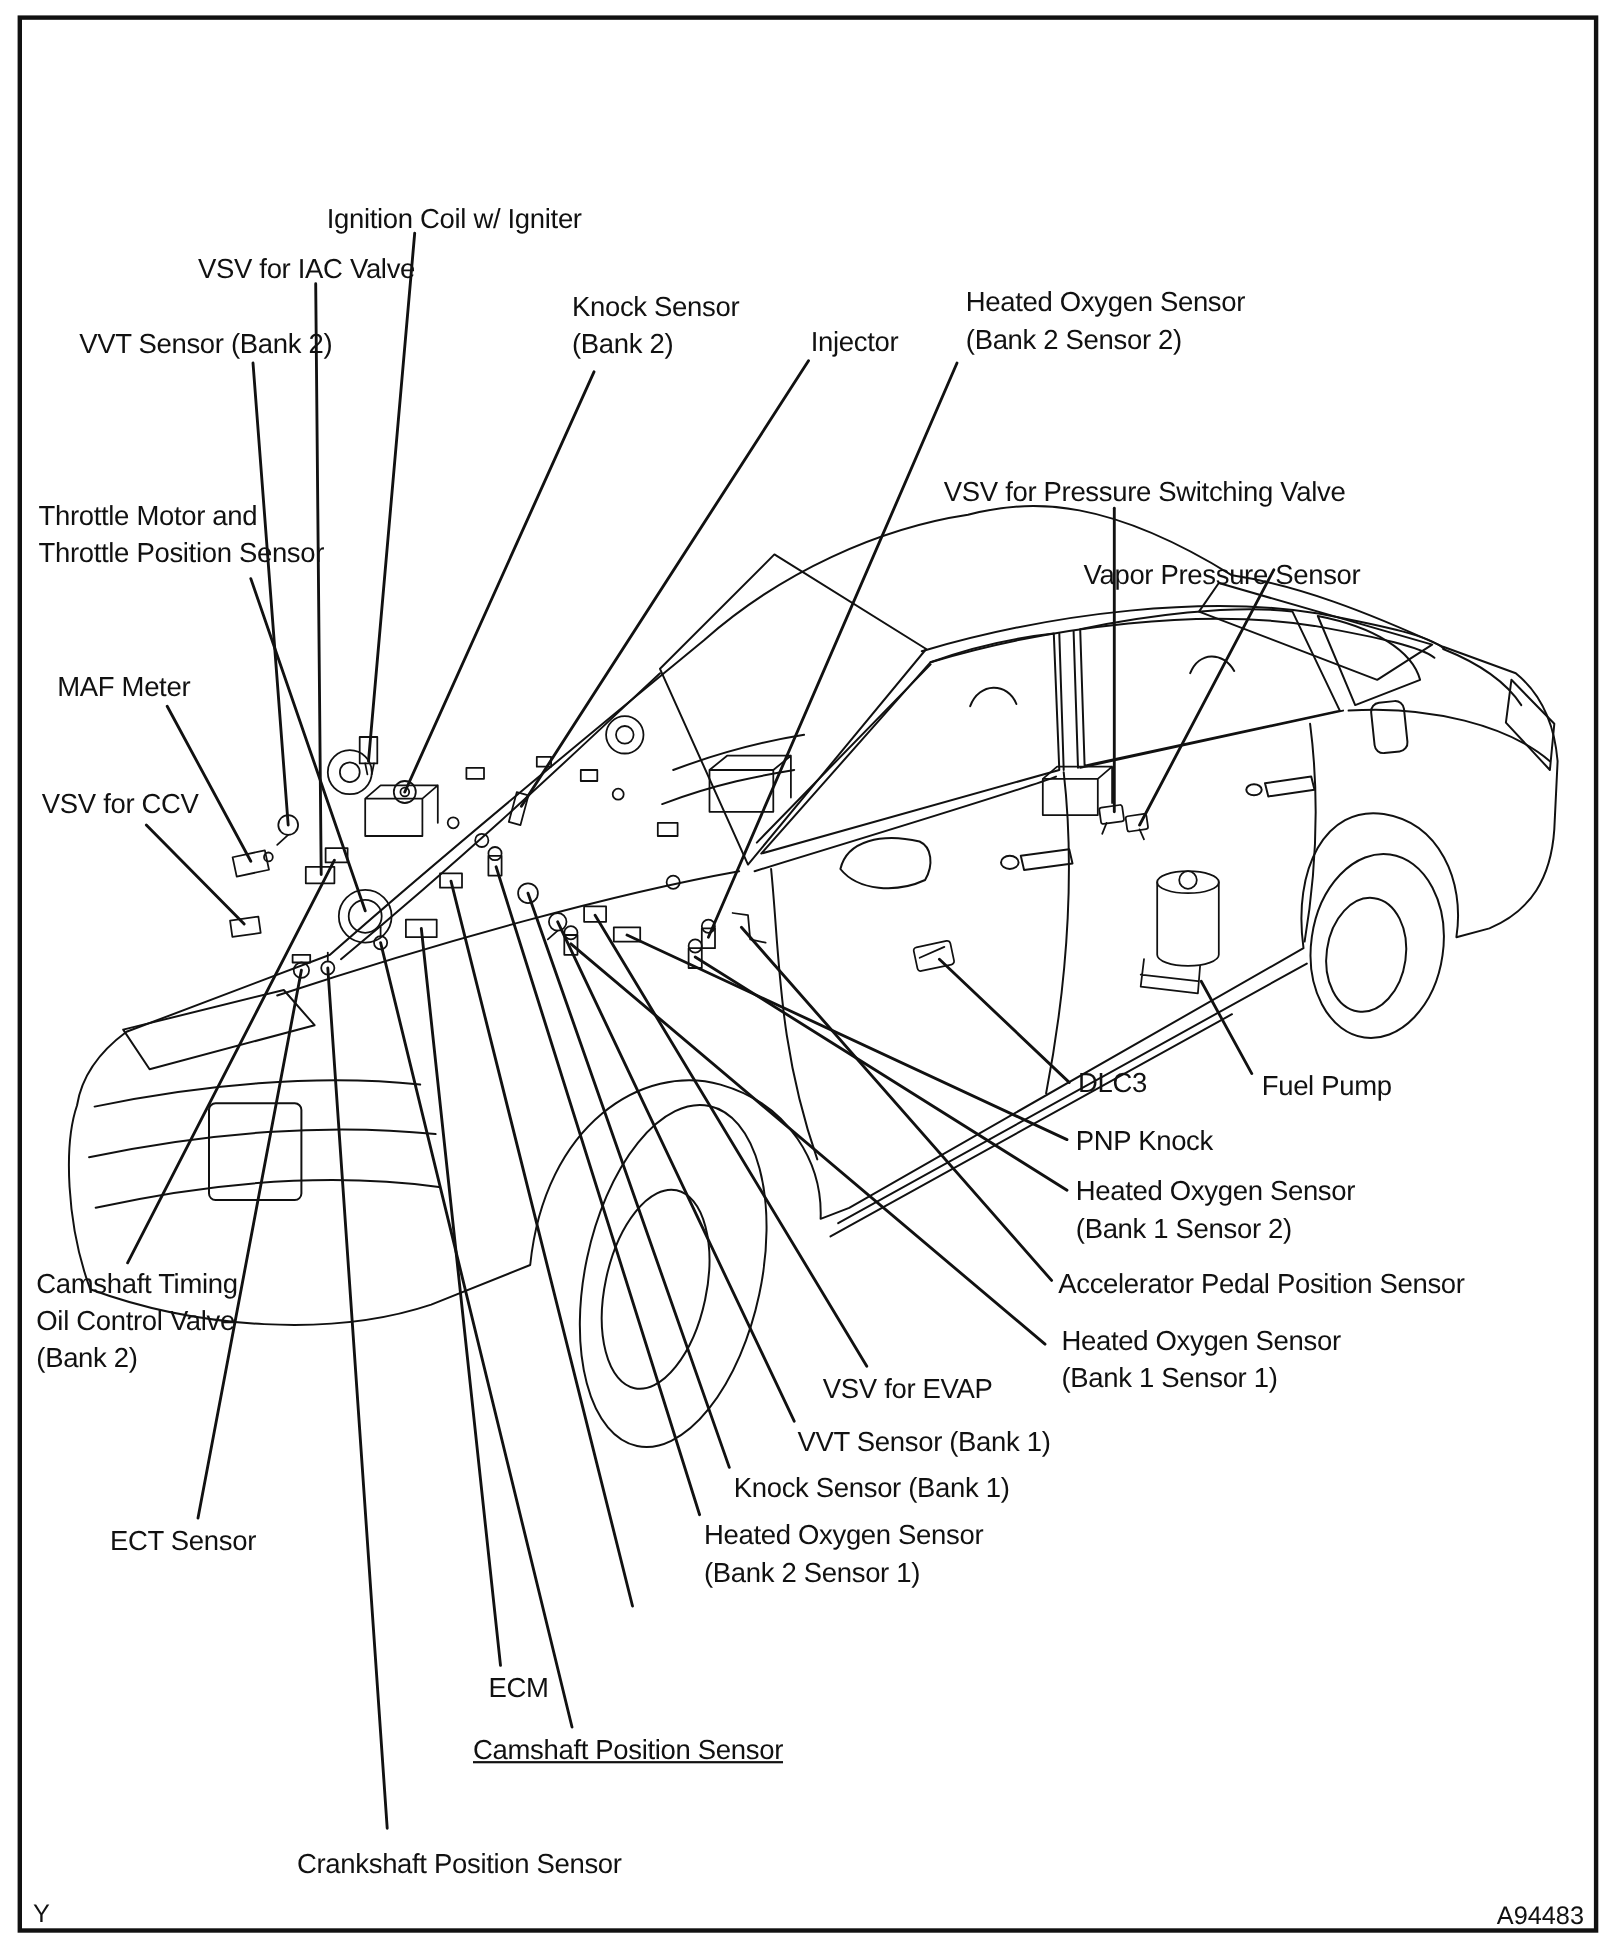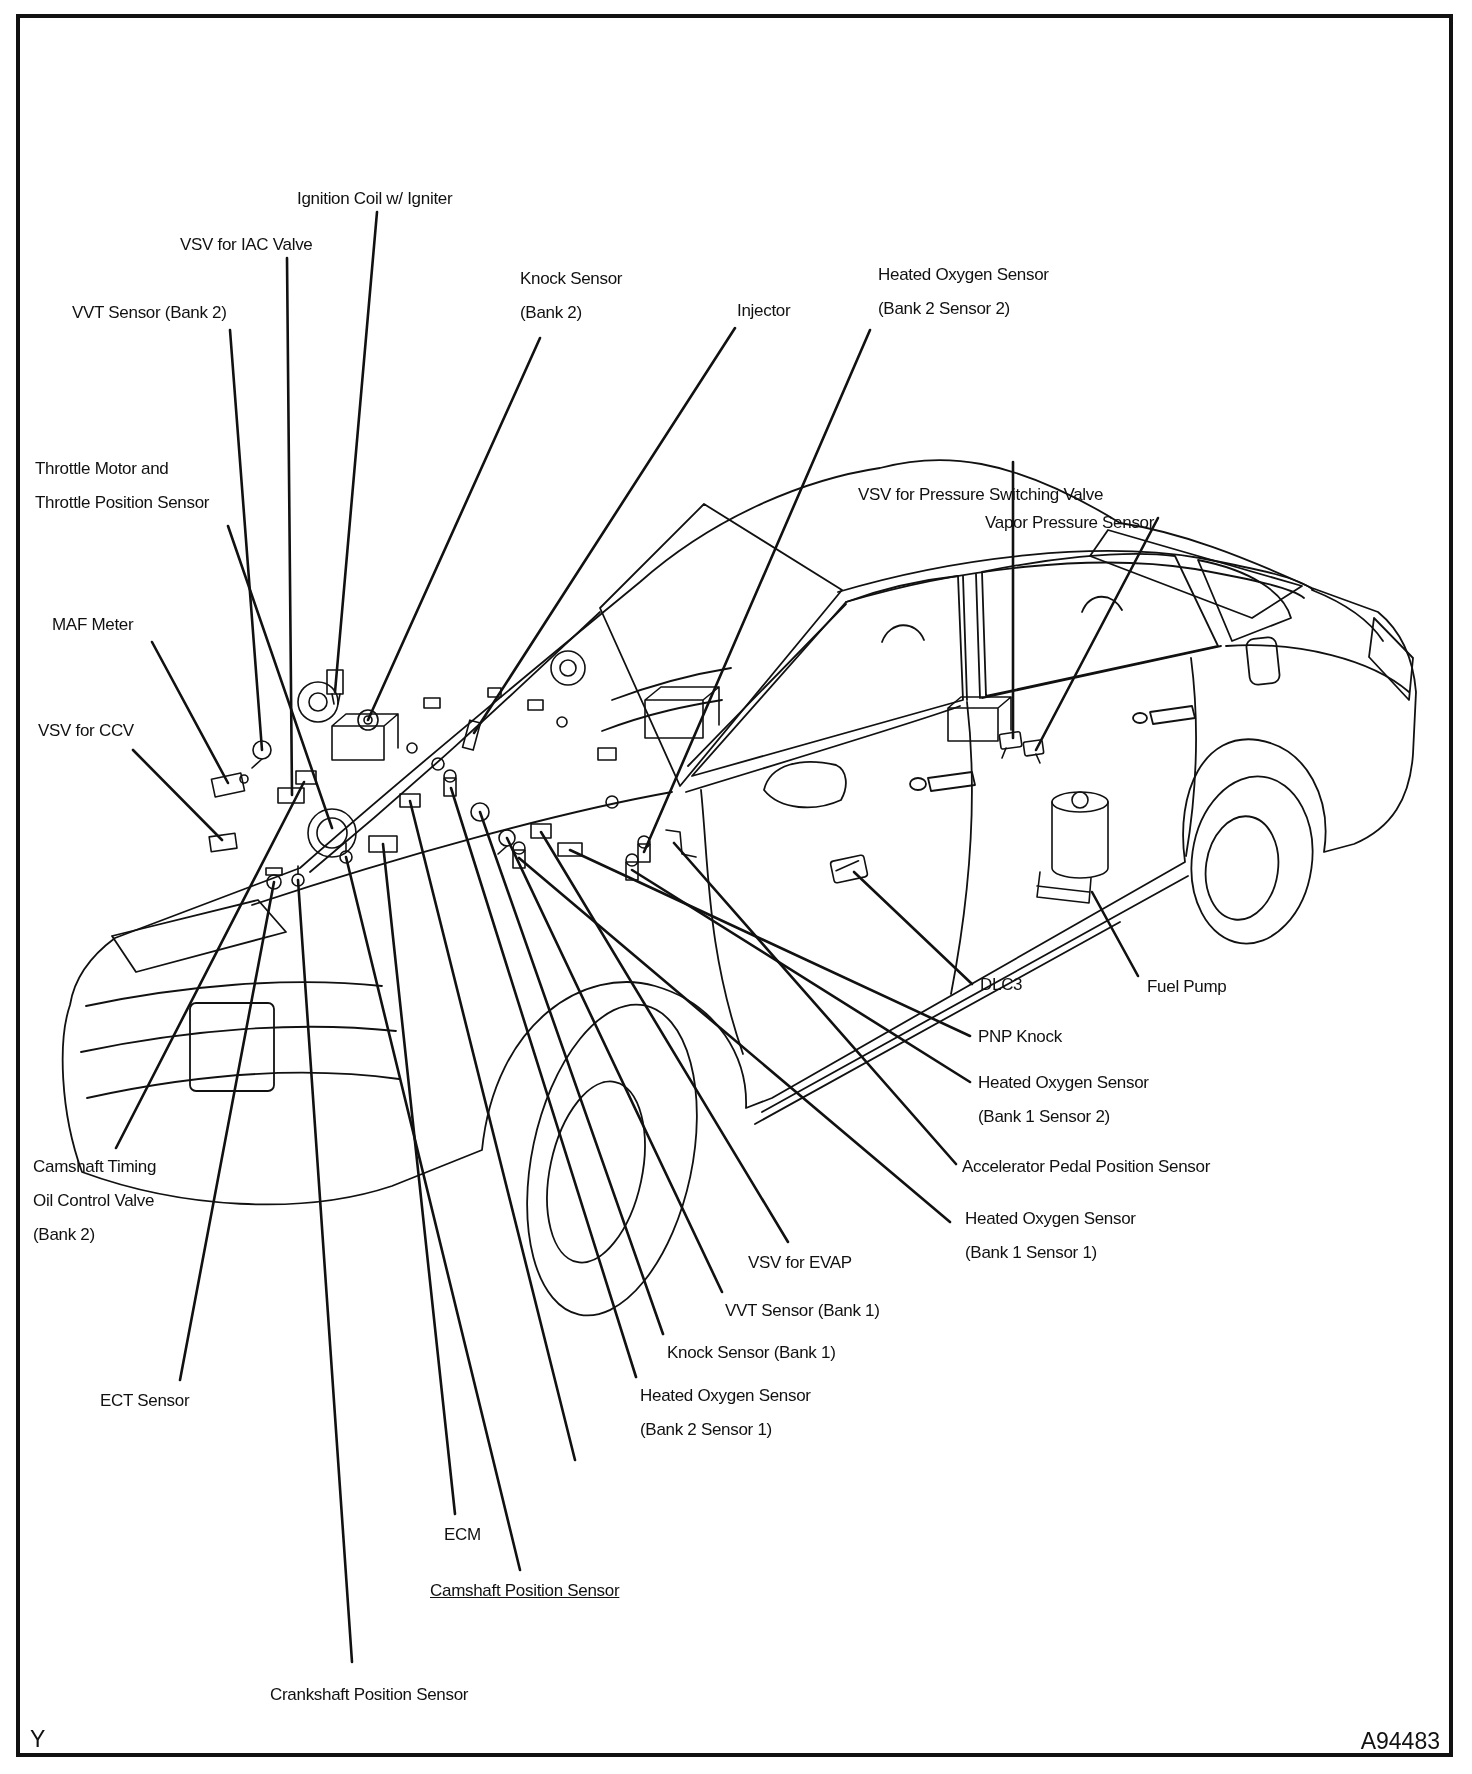--- a/index.html
+++ b/index.html
@@ -10,21 +10,21 @@
     font-family:"Liberation Sans", sans-serif; color:var(--ink);
   }
   #frame{
     position:absolute; left:16px; top:14px; width:1437px; height:1743px;
     border:4px solid var(--ink); box-sizing:border-box; pointer-events:none;
   }
   #art{ position:absolute; left:0; top:0; width:1472px; height:1774px; }
   #labels-layer{ position:absolute; left:0; top:0; width:1472px; height:1774px; }
   .lbl{
     position:absolute; white-space:nowrap;
-    font-size:17px; line-height:34px; letter-spacing:-0.3px;
+    font-size:25px; line-height:34px; letter-spacing:-0.3px;
     color:var(--ink); font-weight:400;
   }
   .corner{
     position:absolute; font-size:23px; color:var(--ink);
   }
   #corner-left{ left:30px; top:1726px; }
   #corner-right{ right:32px; top:1728px; }
   svg *{ vector-effect:non-scaling-stroke; }
   .leader{ stroke:var(--ink); stroke-width:2.6; stroke-linecap:round; }
 </style>
@@ -279,21 +279,21 @@
         <div>Knock Sensor</div>
         <div>(Bank 2)</div>
       </div>
       <div class="lbl" style="left: 737px; top: 294px;">
         <div>Injector</div>
       </div>
       <div class="lbl" style="left: 878px; top: 258px;">
         <div>Heated Oxygen Sensor</div>
         <div>(Bank 2 Sensor 2)</div>
       </div>
-      <div class="lbl" style="left: 858px; top: 430px; margin-top: 48px;">
+      <div class="lbl" style="left: 858px; top: 430px;">
         <div>VSV for Pressure Switching Valve</div>
       </div>
       <div class="lbl" style="left: 985px; top: 486px; margin-top: 20px;">
         <div>Vapor Pressure Sensor</div>
       </div>
       <div class="lbl" style="left: 35px; top: 452px;">
         <div>Throttle Motor and</div>
         <div>Throttle Position Sensor</div>
       </div>
       <div class="lbl" style="left: 52px; top: 608px;">

